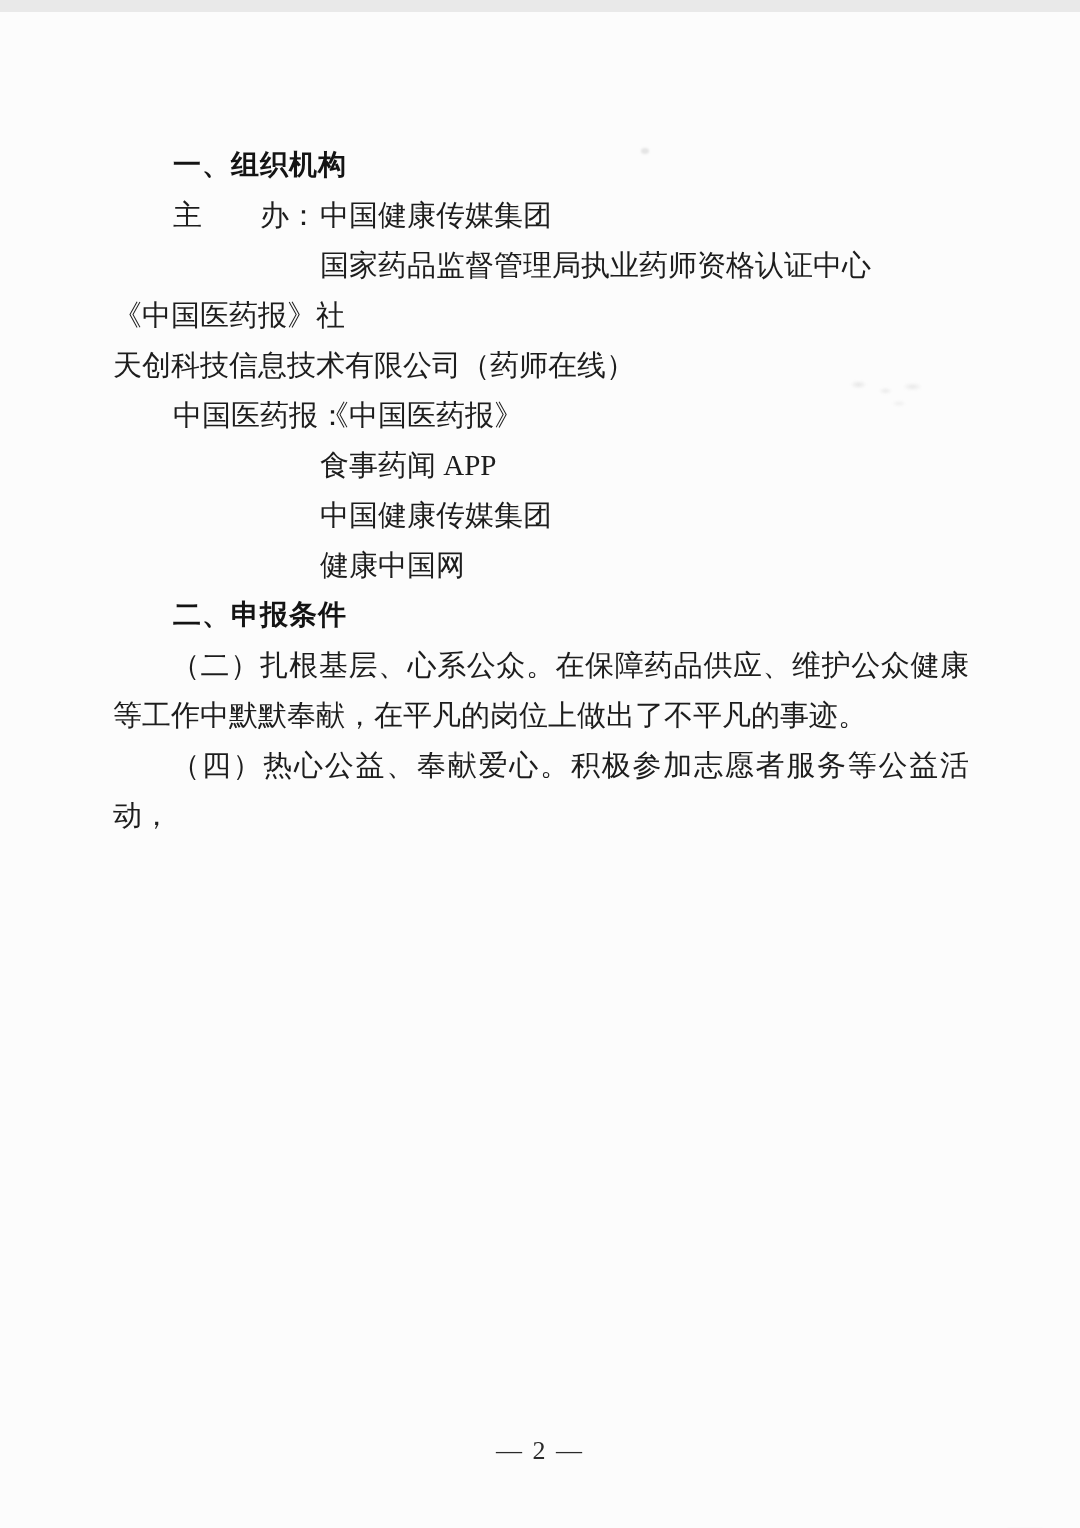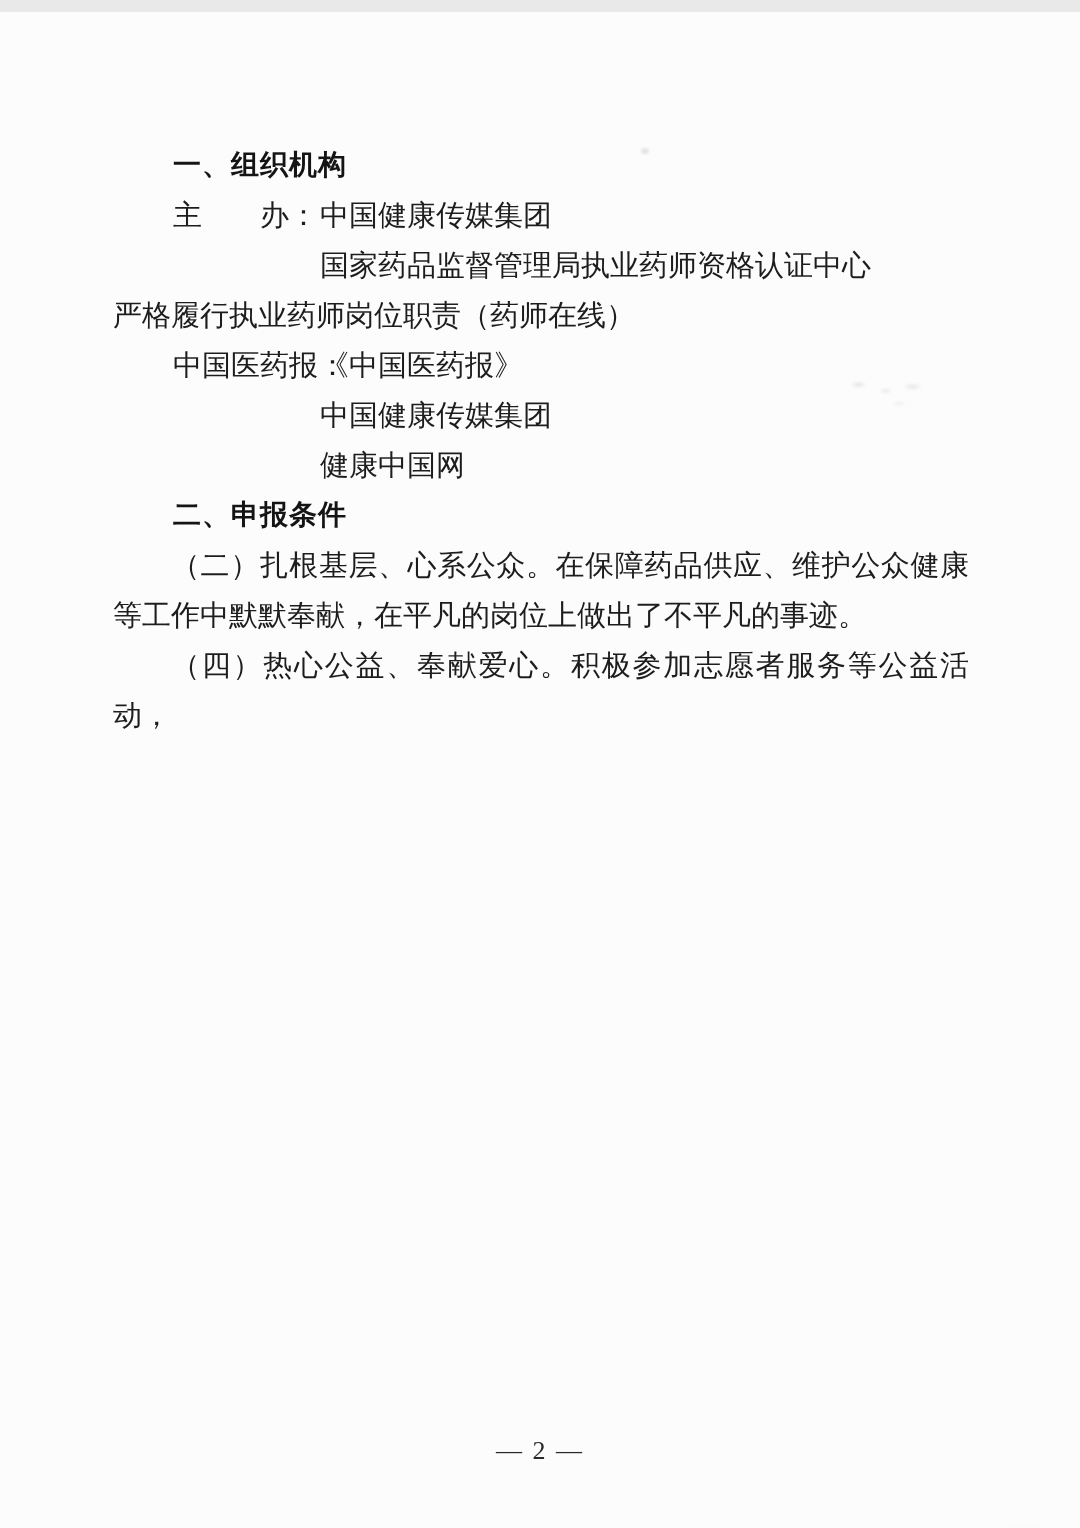--- a/index.html
+++ b/index.html
@@ -131,28 +131,30 @@
       <div class="org-row">
         <span class="org-label">主　　办：</span>
         <div class="org-values">
           <div class="org-value-line">中国健康传媒集团</div>
           <div class="org-value-line">国家药品监督管理局执业药师资格认证中心</div>
         </div>
       </div>
 
       <div class="org-row">
         <div class="org-values">
-          <div class="org-value-line">严格履行执业药师岗位职责（药师在线）</div>
+          <div class="org-value-line">《中国医药报》社</div>
+          <div class="org-value-line">天创科技信息技术有限公司（药师在线）</div>
         </div>
       </div>
 
       <div class="org-row">
         <span class="org-label">中国医药报：</span>
         <div class="org-values">
           <div class="org-value-line">《中国医药报》</div>
+          <div class="org-value-line">食事药闻 APP</div>
           <div class="org-value-line">中国健康传媒集团</div>
           <div class="org-value-line">健康中国网</div>
         </div>
       </div>
 
     </div>
 
     <h2 class="sec-heading">二、申报条件</h2>
 
 

